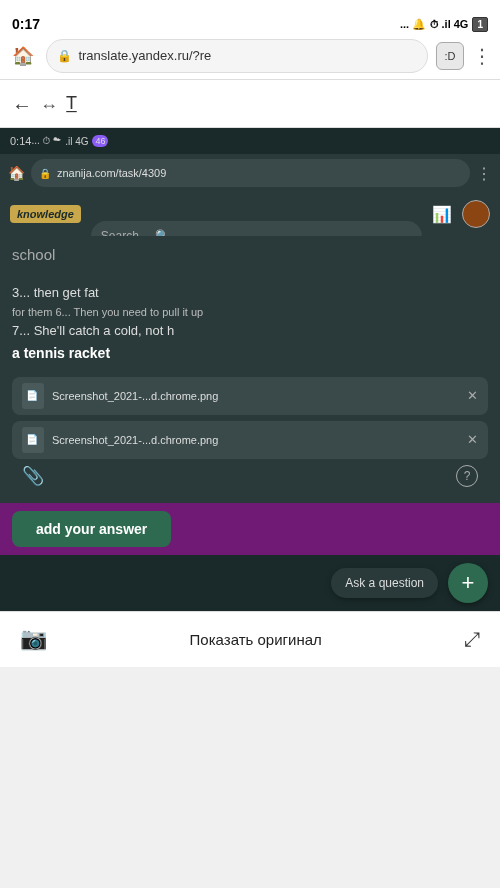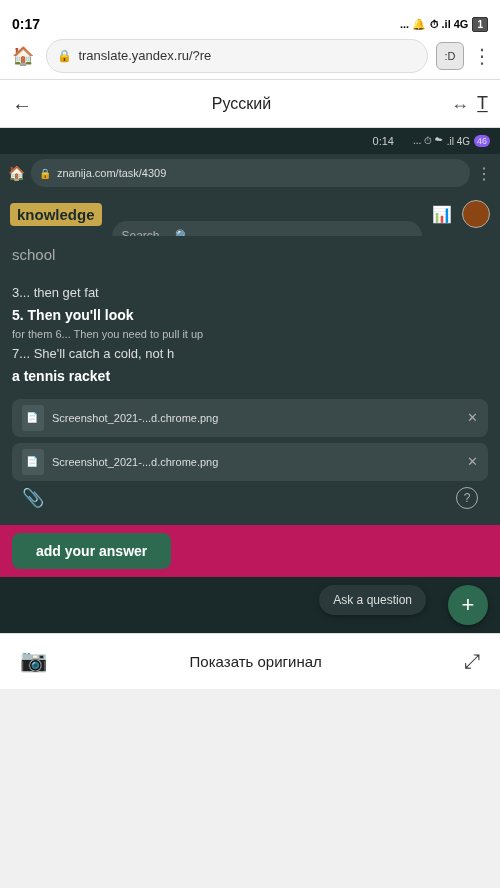--- a/index.html
+++ b/index.html
@@ -111,23 +111,22 @@
       overflow: hidden;
     }
 
     
     .inner-status-bar {
       width: 100%;
       height: 26px;
       background: #1a2a2a;
       display: flex;
       align-items: center;
-      justify-content: flex-end;
+      justify-content: flex-start;
       padding: 0 10px;
-      gap: 19px;
     }
     .inner-time { color: #ccc; font-size: 11px; }
     .inner-icons { display: flex; gap: 4px; align-items: center; }
     .inner-icons span { color: #ccc; font-size: 10px; }
 
     
     .inner-browser-bar {
       width: 100%;
       height: 38px;
       background: #2a3a3a;
@@ -157,24 +156,25 @@
       height: 44px;
       background: #2a3a3a;
       display: flex;
       align-items: center;
       padding: 0 10px;
       gap: 10px;
     }
     .knowledge-logo {
       background: #c8a84b;
       color: #1a2a2a;
-      font-size: 15px;
+      font-size: 11px;
       font-weight: bold;
       padding: 3px 7px;
       border-radius: 4px;
+      font-style: italic;
     }
     .search-box {
       flex: 1;
       height: 30px;
       background: #3a4a4a;
       border-radius: 15px;
       display: flex;
       align-items: center;
       padding: 0 10px;
       gap: 6px;
@@ -256,42 +256,42 @@
       width: 22px; height: 22px;
       border-radius: 50%;
       border: 1.5px solid #aaa;
       display: flex; align-items: center; justify-content: center;
       font-size: 12px; color: #aaa;
     }
 
     
     .add-answer-section {
       padding: 8px 12px;
-      background: #be185d;
+      background: #701a75;
       display: flex;
       justify-content: flex-start;
     }
     .add-answer-btn {
       background: #2d6a4f;
       color: #fff;
       font-size: 14px;
       font-weight: bold;
       border: none;
       border-radius: 8px;
       padding: 10px 24px;
       cursor: pointer;
     }
 
     
     .fab-row {
       display: flex;
       justify-content: flex-end;
-      align-items: flex-start;
+      align-items: center;
       padding: 8px 12px;
-      gap: 22px;
+      gap: 10px;
       background: #1a2a2a;
     }
     .ask-question-btn {
       background: #2a3a3a;
       color: #ddd;
       font-size: 12px;
       border: none;
       border-radius: 20px;
       padding: 8px 14px;
       cursor: pointer;
@@ -345,21 +345,20 @@
     <span class="address-text">translate.yandex.ru/?re</span>
   </div>
   <div class="tab-icon">
     <span>:D</span>
   </div>
   <div class="menu-dots">⋮</div>
 </div>
 
 <div class="translation-bar">
   <div class="back-arrow">←</div>
-  <div class="lang-from">Русский</div>
   <div class="lang-arrows">↔</div>
   <div class="text-icon">T̲</div>
 </div>
 
 <div class="inner-screenshot">
 
   <div class="inner-status-bar">
     <span class="inner-time">0:14</span>
     <div class="inner-icons">
       <span>... ⏱ ☁</span>
@@ -384,21 +383,20 @@
       <span class="search-icon-inner">🔍</span>
     </div>
     <span class="bar-icon">📊</span>
     <div class="avatar-circle"></div>
   </div>
 
   <div class="content-area">
     <div class="school-label">school</div>
     <div class="content-text">
       <div>3... then get fat</div>
-      <div class="bold-line">5. Then you'll look</div>
       <div class="small-line">for them 6... Then you need to pull it up</div>
       <div>7... She'll catch a cold, not h</div>
       <div class="bold-line">a tennis racket</div>
     </div>
 
     <div class="attachments">
       <div class="file-item">
         <div class="file-icon-box">📄</div>
         <span class="file-name">Screenshot_2021-...d.chrome.png</span>
         <span class="file-close">✕</span>

